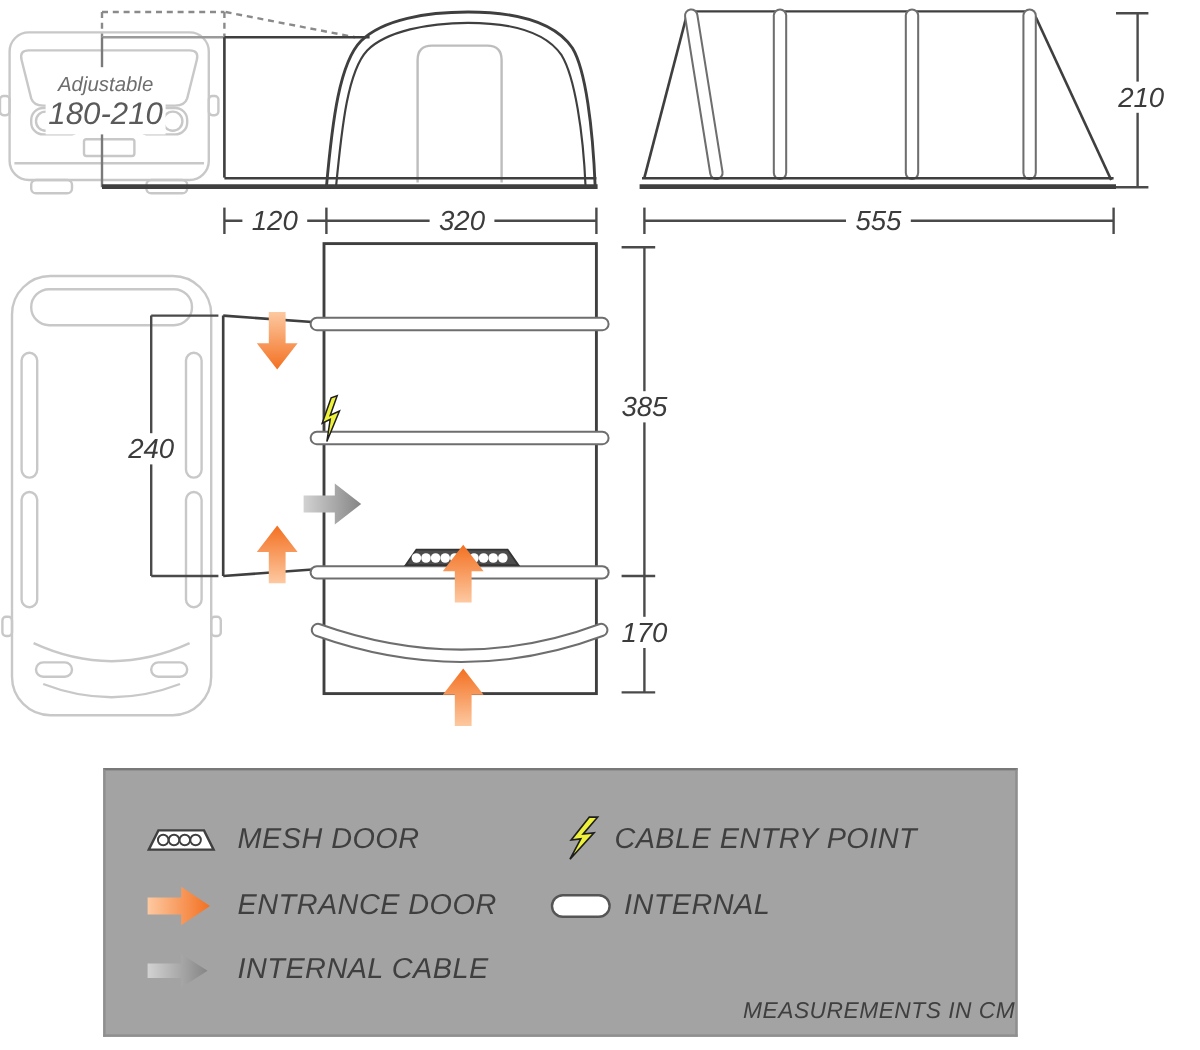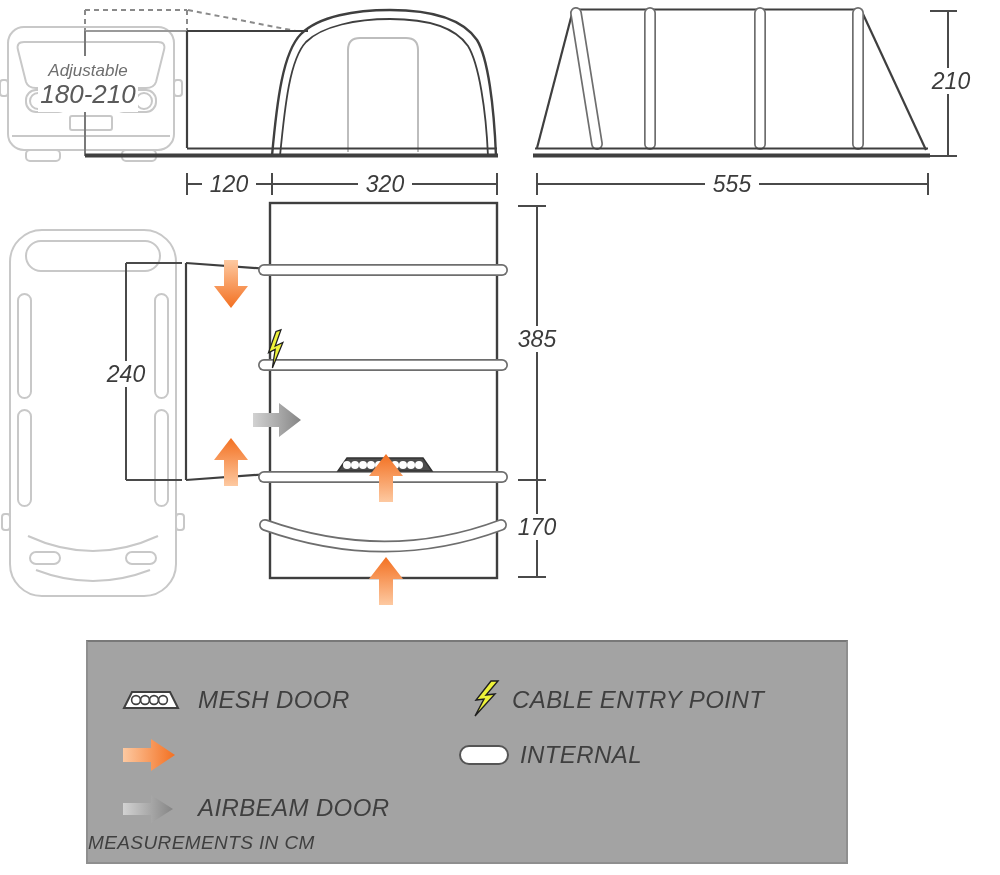--- a/index.html
+++ b/index.html
@@ -7,21 +7,21 @@
          font-family:"Liberation Sans",sans-serif;font-style:italic;}
   .stage svg.base{position:absolute;left:0;top:0;}
   text{font-family:"Liberation Sans",sans-serif;fill:#3c3c3c;}
   .dim{font-size:23px;}
   .adj1{font-size:17px;fill:#6e6e6e;}
   .adj2{font-size:26px;fill:#5a5a5a;}
   .legend{position:absolute;left:86px;top:640px;width:758px;height:220px;
           border:2px solid #8f8f8f;border-top-color:#787878;background:#a3a3a3;}
   .lg-icon{position:absolute;}
   .lg-label{position:absolute;font-size:24px;color:#3f3f3f;letter-spacing:.4px;white-space:nowrap;}
-  .lg-note{position:absolute;left:0;right:0;top:190px;text-align:left;font-size:19px;
+  .lg-note{position:absolute;left:0;right:0;top:190px;text-align:right;font-size:19px;
            color:#3f3f3f;letter-spacing:.4px;}
 </style>
 </head>
 <body>
 
 <div class="stage">
 
 <svg class="base" width="1000" height="875" viewBox="0 0 1000 875">
   <defs>
     <path id="arrowShape" d="M0,-7 L26,-7 L26,-17 L48,0 L26,17 L26,7 L0,7 Z"></path>
@@ -243,33 +243,34 @@
 
   <svg class="lg-icon" style="left:32px;top:94px" width="58" height="38" viewBox="0 0 58 38">
     <defs>
       <linearGradient id="lgO" x1="0" y1="0" x2="1" y2="0">
         <stop offset="0" stop-color="#fdc9a1"></stop>
             <stop offset="1" stop-color="#f37021"></stop>
       </linearGradient>
     </defs>
     <path d="M3,12 L31,12 L31,3 L55,19 L31,35 L31,26 L3,26 Z" fill="url(#lgO)"></path>
   </svg>
+  <span class="lg-label" style="left:110px;top:99px">ENTRANCE DOOR</span>
 
   <svg class="lg-icon" style="left:370px;top:101px" width="54" height="24" viewBox="0 0 54 24">
     <rect x="2" y="3" width="48" height="18" rx="9" fill="#ffffff" stroke="#555555" stroke-width="2"></rect>
   </svg>
   <span class="lg-label" style="left:432px;top:99px">INTERNAL</span>
 
   <svg class="lg-icon" style="left:32px;top:148px" width="58" height="38" viewBox="0 0 58 38">
     <defs>
       <linearGradient id="lgG" x1="0" y1="0" x2="1" y2="0">
         <stop offset="0" stop-color="#d2d2d2"></stop>
             <stop offset="1" stop-color="#858585"></stop>
       </linearGradient>
     </defs>
     <path d="M3,13 L31,13 L31,5 L53,19 L31,33 L31,25 L3,25 Z" fill="url(#lgG)"></path>
   </svg>
-  <span class="lg-label" style="left:110px;top:152px">AIRBEAM DOOR</span>
+  <span class="lg-label" style="left:110px;top:152px">INTERNAL CABLE</span>
 
   <div class="lg-note">MEASUREMENTS IN CM</div>
 </div>
 
 </div>
 
 </body></html>

